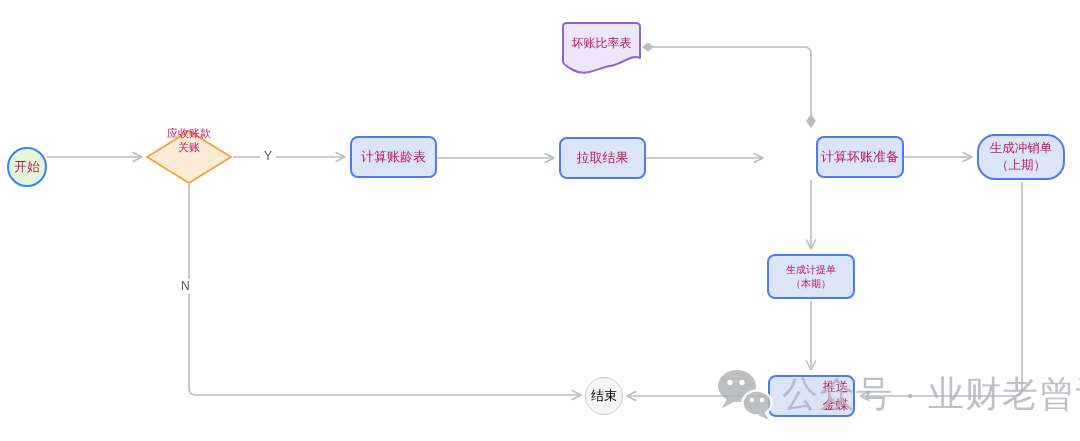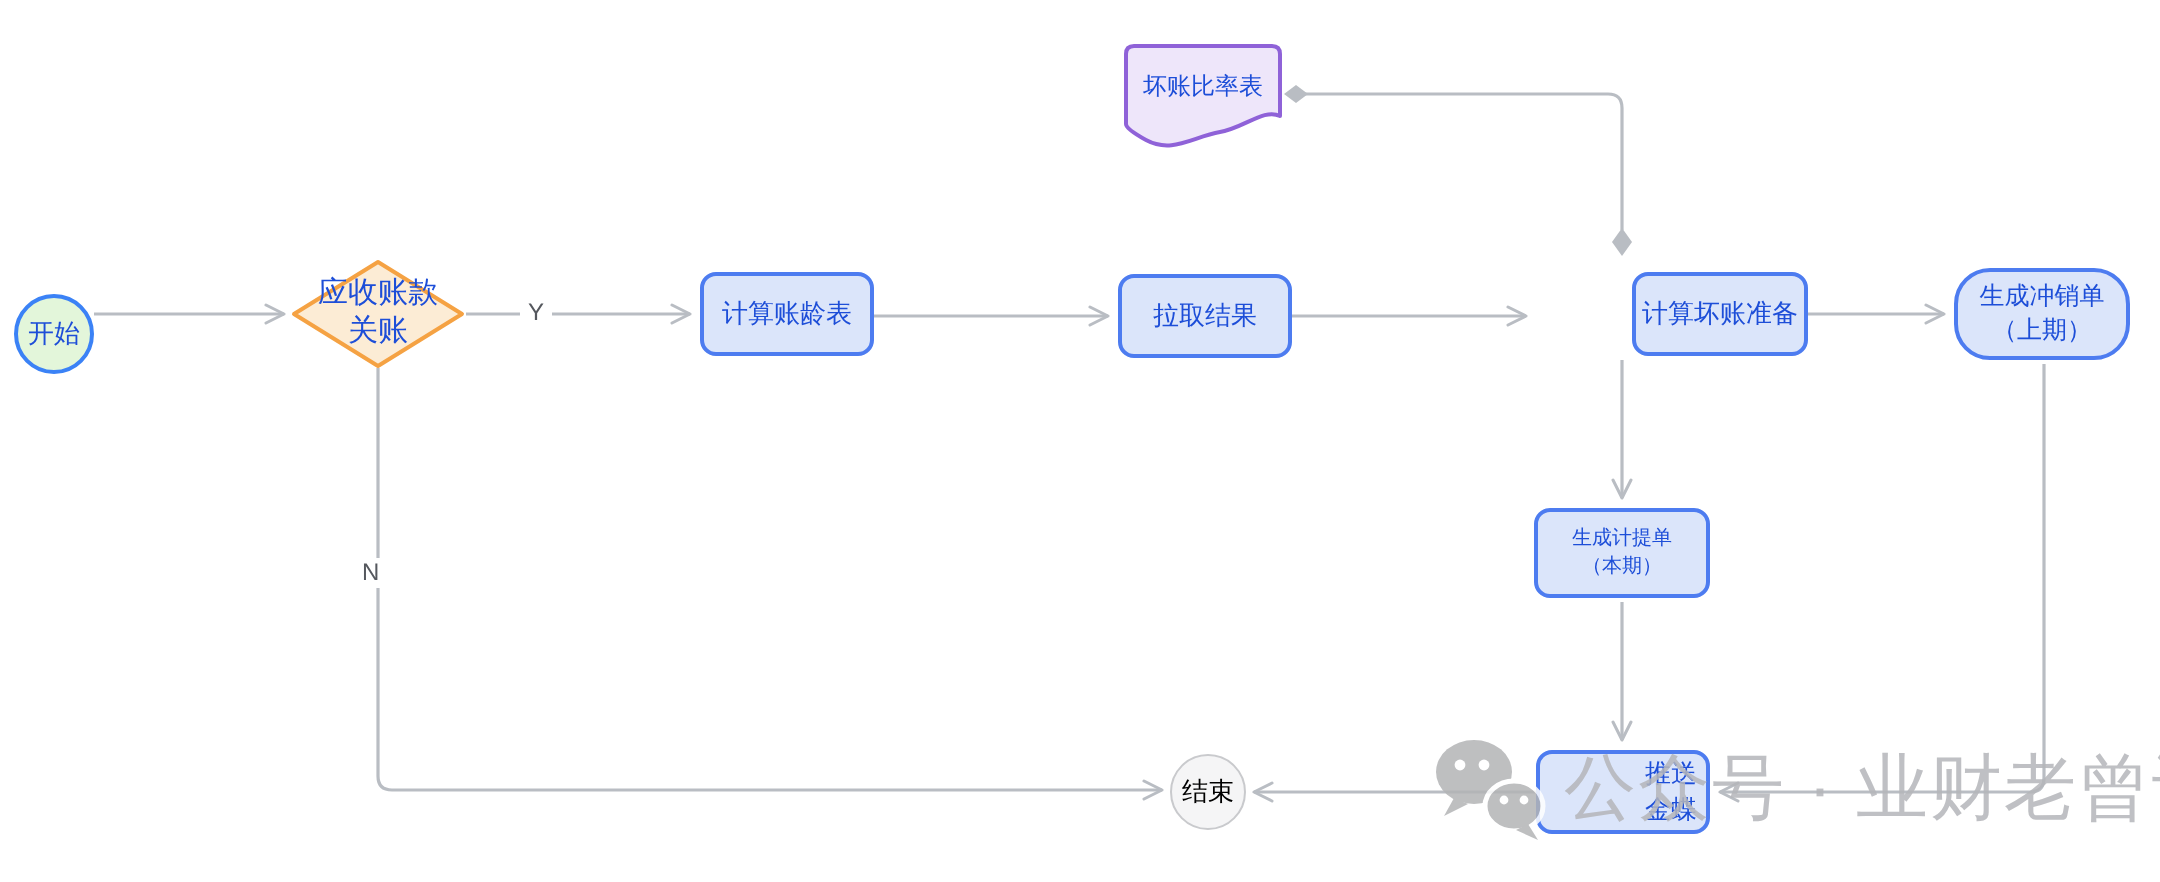--- a/index.html
+++ b/index.html
@@ -11,41 +11,41 @@
     position: relative;
     width: 1080px; height: 441px;
     background: #ffffff;
     overflow: hidden;
   }
   svg.edges {
     position: absolute; left: 0; top: 0; z-index: 1;
   }
   .node { position: absolute; z-index: 2; box-sizing: border-box;
     display: flex; flex-direction: column; align-items: center; justify-content: center;
-    color: #1d4ed8; text-align: center; }
+    color: #be185d; text-align: center; }
   .process {
     background: #dbe5fa;
     border: 2px solid #4d7cf0;
     border-radius: 8px;
     font-size: 13px; line-height: 1.35;
   }
   .circle-start {
     left: 7px; top: 147px; width: 40px; height: 40px;
     background: #e3f6da; border: 2px solid #3b82f6; border-radius: 50%;
     font-size: 13px;
     font-family: Liberation Mono, monospace;
   }
   .circle-end {
     left: 585px; top: 377px; width: 38px; height: 38px;
     background: #f5f5f6; border: 1.5px solid #c9cacd; border-radius: 50%;
     font-size: 13px; color: #000000;
   }
   .diamond-label {
-    left: 147px; top: 131px; width: 84px; height: 52px;
-    font-size: 15px; line-height: 1.3; background: transparent; font-family: Liberation Mono, monospace;
+    left: 147px; top: 114px; width: 84px; height: 52px;
+    font-size: 11px; line-height: 1.3; background: transparent;
   }
   .doc-label {
     left: 563px; top: 23px; width: 77px; height: 40px;
     font-size: 12px; background: transparent;
   }
   .n-aging   { left: 350px; top: 136px; width: 87px; height: 42px; }
   .n-pull    { left: 559px; top: 137px; width: 87px; height: 42px; }
   .n-baddebt { left: 768px; top: 136px; width: 88px; height: 42px; margin-left: 48px; }
   .n-writeoff{ left: 977px; top: 134px; width: 88px; height: 46px; font-size: 12.5px; border-radius: 18px; }
   .n-accrual { left: 767px; top: 254px; width: 88px; height: 45px; font-size: 10px; }

